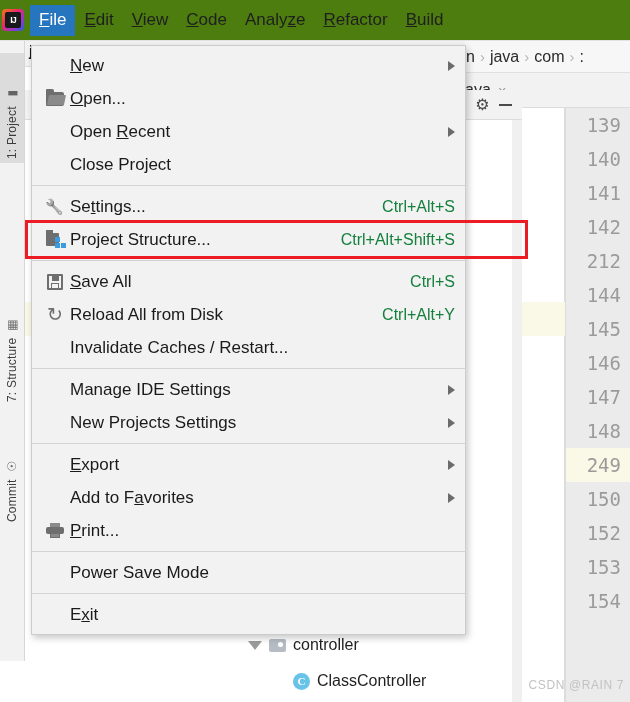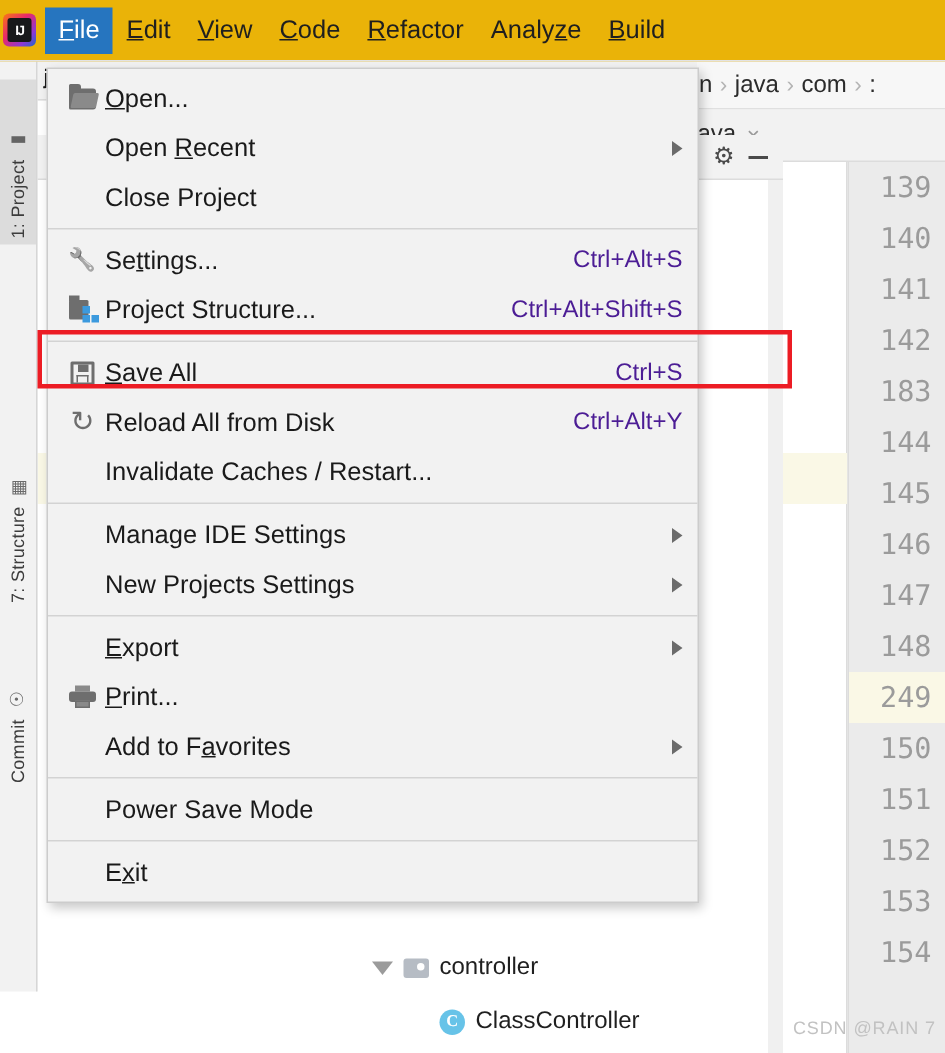--- a/index.html
+++ b/index.html
@@ -16,21 +16,21 @@
     color: #1a1a1a;
     position: relative;
     -webkit-font-smoothing: antialiased;
   }
 
   
   .menubar {
     position: absolute;
     left: 0; top: 0;
     width: 630px; height: 41px;
-    background: #eab308;
+    background: #4d7c0f;
     border-bottom: 1px solid #e3e3e3;
     display: flex;
     align-items: center;
     box-sizing: border-box;
   }
   .app-logo {
     width: 22px; height: 22px;
     margin-left: 2px; margin-right: 6px;
     border-radius: 4px;
     position: relative;
@@ -313,21 +313,21 @@
   .mi .label {
     font-size: 17px;
     color: #1a1a1a;
     flex: 1 1 auto;
     font-family: "Liberation Sans", sans-serif;
     line-height: 20px;
   }
   .mi .label u { text-decoration: underline; }
   .mi .accel {
     font-size: 16px;
-    color: #4c1d95;
+    color: #15803d;
     margin-left: 14px;
     flex: 0 0 auto;
     font-family: "Liberation Sans", sans-serif;
   }
   .mi .submenu-arrow {
     width: 0; height: 0;
     border-top: 5px solid transparent;
     border-bottom: 5px solid transparent;
     border-left: 7px solid #6b6b6b;
     margin-left: 14px;
@@ -486,29 +486,28 @@
 
 <div class="editor-body"></div>
 <div class="vert-divider"></div>
 <div class="editor-hl-band"></div>
 
 <div class="gutter" id="gutter">
     <div class="gutter-line">139</div>
     <div class="gutter-line">140</div>
     <div class="gutter-line">141</div>
     <div class="gutter-line">142</div>
-    <div class="gutter-line">183</div>
+    <div class="gutter-line">212</div>
     <div class="gutter-line">144</div>
     <div class="gutter-line">145</div>
     <div class="gutter-line">146</div>
     <div class="gutter-line">147</div>
     <div class="gutter-line">148</div>
     <div class="gutter-line hl">249</div>
     <div class="gutter-line">150</div>
-    <div class="gutter-line">151</div>
     <div class="gutter-line">152</div>
     <div class="gutter-line">153</div>
     <div class="gutter-line">154</div>
   </div>
 
 <div class="project-panel"></div>
 <div class="project-header">joi</div>
 <div class="project-toolbar-row"></div>
 <div class="proj-hl-band"></div>
 
@@ -544,27 +543,32 @@
 
 <div class="menubar">
   <div class="app-logo">
     <div class="ij-inner">IJ</div>
   </div>
   <div id="menubar-items" style="display:flex; align-items:center;">
       <div class="menu-item active"><u>F</u>ile</div>
       <div class="menu-item"><u>E</u>dit</div>
       <div class="menu-item"><u>V</u>iew</div>
       <div class="menu-item"><u>C</u>ode</div>
+      <div class="menu-item">Analy<u>z</u>e</div>
       <div class="menu-item"><u>R</u>efactor</div>
-      <div class="menu-item">Analy<u>z</u>e</div>
       <div class="menu-item"><u>B</u>uild</div>
     </div>
 </div>
 
 <div class="dropdown" id="dropdown">
+    <div class="mi">
+      <span class="ico-slot"></span>
+      <span class="label"><u>N</u>ew</span>
+      <span class="submenu-arrow"></span>
+    </div>
     <div class="mi">
       <span class="ico-slot">
         <span class="ic ic-folder"></span>
       </span>
       <span class="label"><u>O</u>pen...</span>
     </div>
     <div class="mi">
       <span class="ico-slot"></span>
       <span class="label">Open <u>R</u>ecent</span>
       <span class="submenu-arrow"></span>
@@ -623,34 +627,34 @@
       <span class="label">New Projects Settings</span>
       <span class="submenu-arrow"></span>
     </div>
     <div class="mi-sep"></div>
     <div class="mi">
       <span class="ico-slot"></span>
       <span class="label"><u>E</u>xport</span>
       <span class="submenu-arrow"></span>
     </div>
     <div class="mi">
+      <span class="ico-slot"></span>
+      <span class="label">Add to F<u>a</u>vorites</span>
+      <span class="submenu-arrow"></span>
+    </div>
+    <div class="mi">
       <span class="ico-slot">
         <span class="ic ic-print">
           <span class="top"></span>
           <span class="body"></span>
           <span class="bot"></span>
         </span>
       </span>
       <span class="label"><u>P</u>rint...</span>
     </div>
-    <div class="mi">
-      <span class="ico-slot"></span>
-      <span class="label">Add to F<u>a</u>vorites</span>
-      <span class="submenu-arrow"></span>
-    </div>
     <div class="mi-sep"></div>
     <div class="mi">
       <span class="ico-slot"></span>
       <span class="label">Power Save Mode</span>
     </div>
     <div class="mi-sep"></div>
     <div class="mi">
       <span class="ico-slot"></span>
       <span class="label">E<u>x</u>it</span>
     </div>

